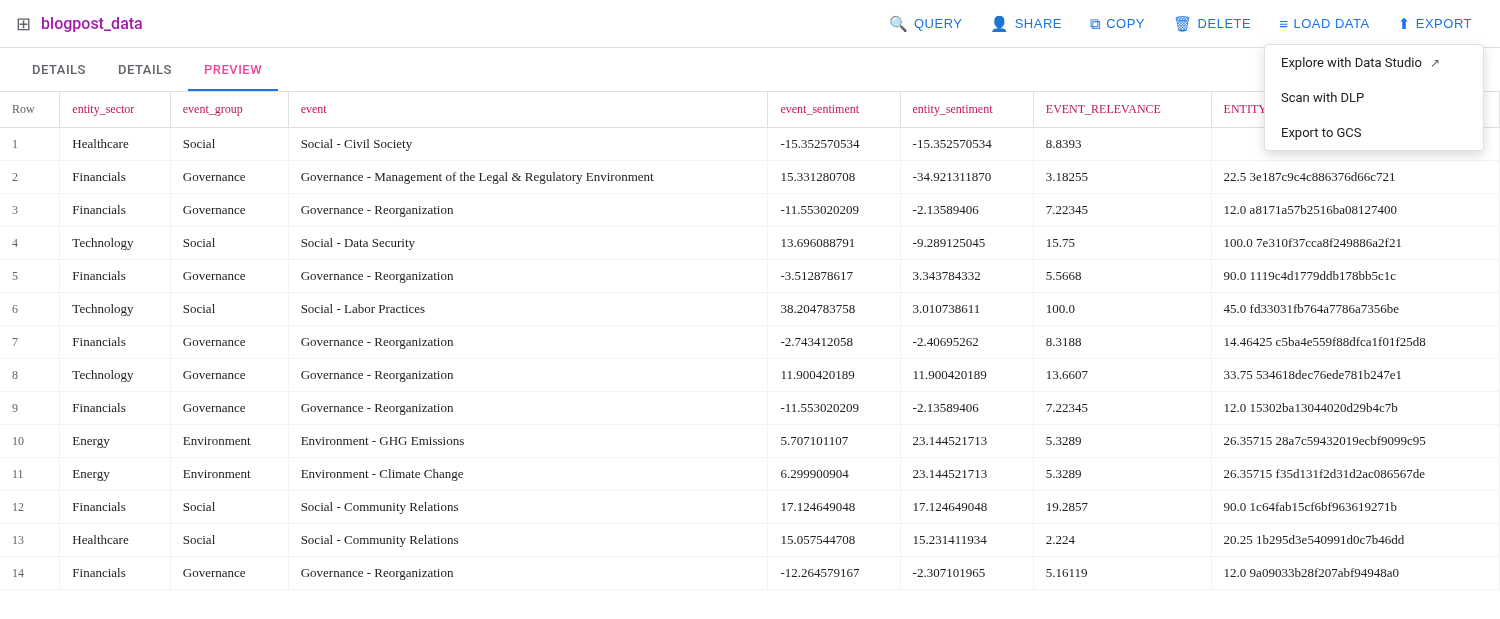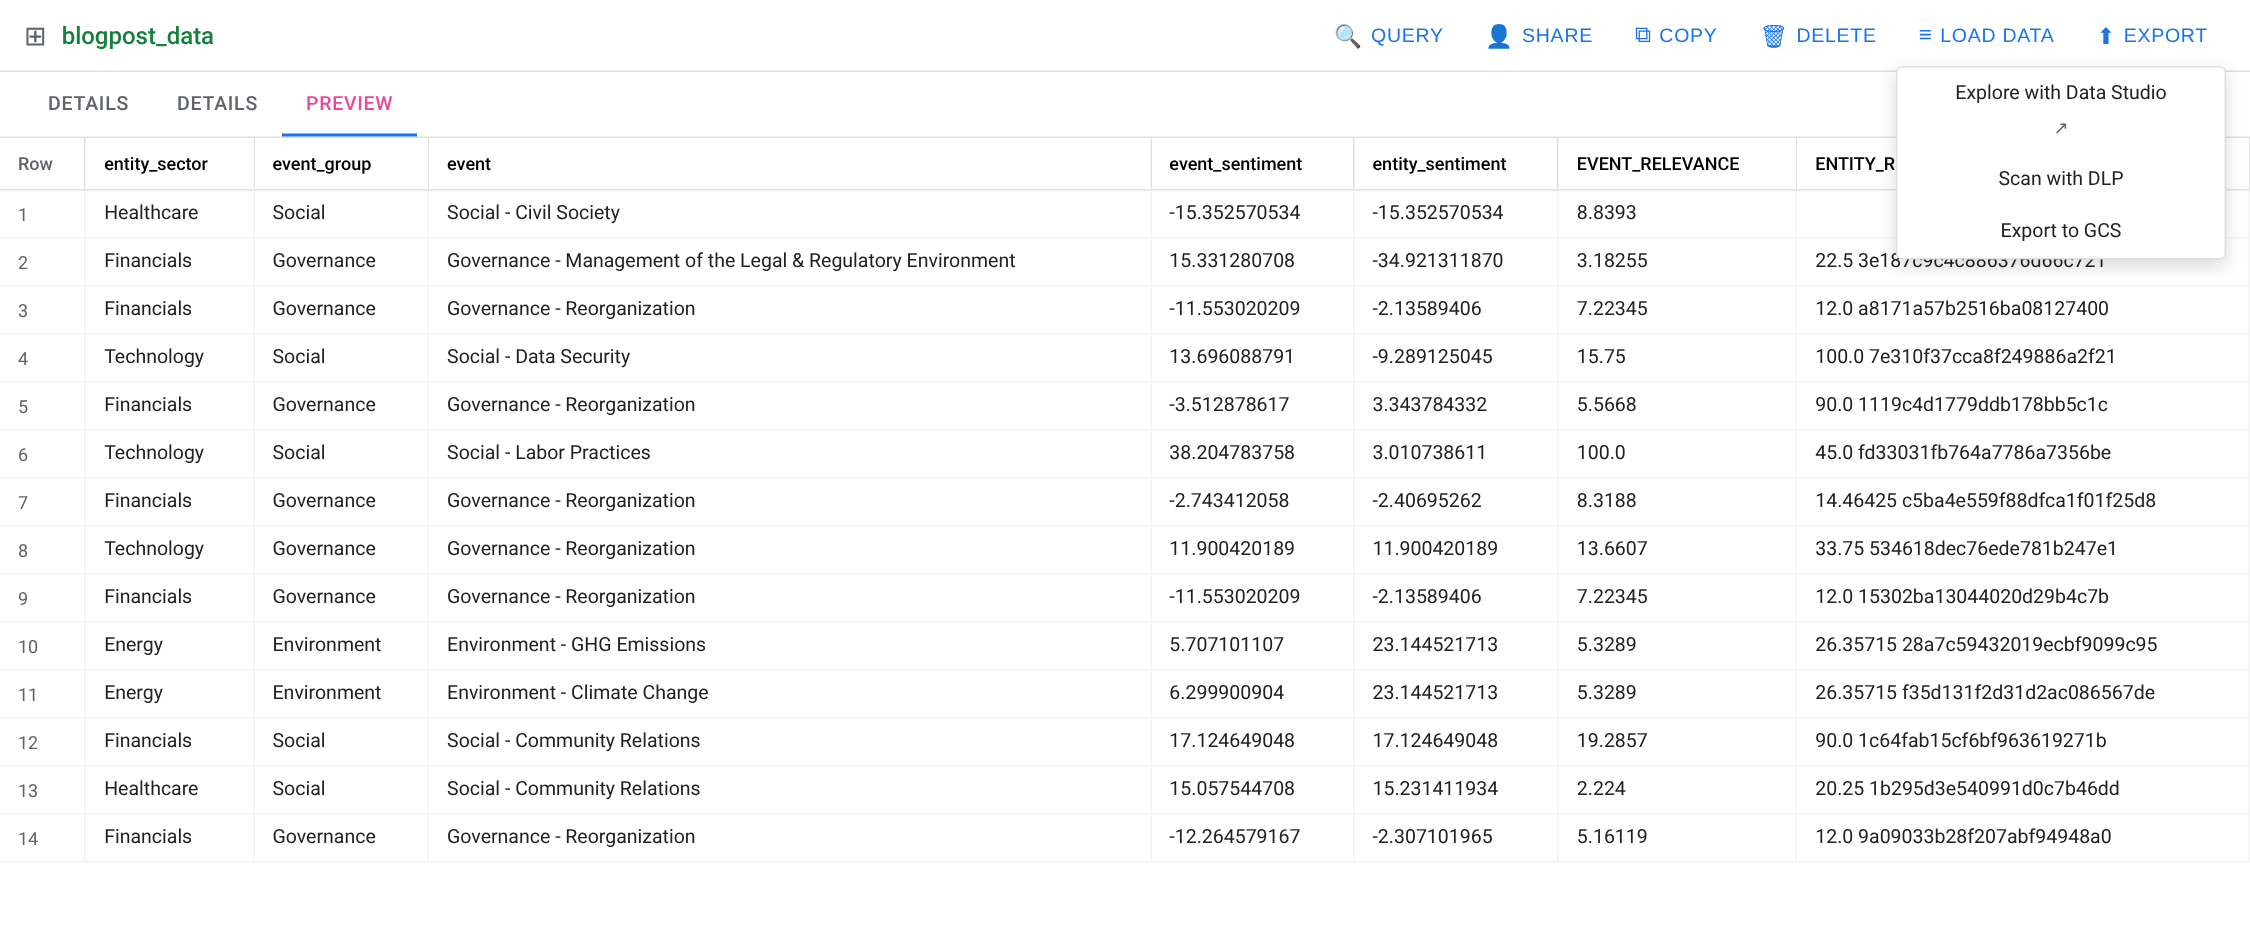--- a/index.html
+++ b/index.html
@@ -20,21 +20,21 @@
       gap: 10px;
       flex: 1;
     }
     .header-icon {
       color: #5f6368;
       font-size: 18px;
     }
     .header-title {
       font-size: 16px;
       font-weight: 500;
-      color: #15803d;
+      color: #a21caf;
     }
     .header-actions {
       display: flex;
       align-items: center;
       gap: 4px;
     }
     .header-btn {
       display: flex;
       align-items: center;
       gap: 5px;
@@ -70,35 +70,36 @@
     }
     .tab.active {
       color: #ec4899;
       border-bottom: 2px solid #1a73e8;
     }
 
     
     .table-container {
       overflow: auto;
       height: calc(100vh - 92px);
+      font-family: Liberation Serif, serif;
     }
     table {
       width: 100%;
       border-collapse: collapse;
       font-size: 13px;
     }
     thead tr {
       background: #fff;
       border-bottom: 1px solid #e0e0e0;
     }
     th {
       padding: 10px 12px;
       text-align: left;
       font-weight: 500;
-      color: #000000;
+      color: #be185d;
       font-size: 12px;
       white-space: nowrap;
       border-right: 1px solid #e0e0e0;
       position: sticky;
       top: 0;
       background: #fff;
       z-index: 1;
     }
     th:first-child { color: #5f6368; min-width: 40px; }
     td {
@@ -124,21 +125,20 @@
     }
     .dropdown-item {
       display: flex;
       align-items: center;
       gap: 8px;
       padding: 10px 16px;
       font-size: 13px;
       color: #202124;
       cursor: pointer;
       white-space: nowrap;
-      flex-direction: column;
     }
     .dropdown-item .ext-icon { font-size: 12px; color: #5f6368; }
   </style>
 </head>
 <body>
 
 <div class="header">
   <div class="header-title-area">
     <span class="header-icon">⊞</span>
     <span class="header-title">blogpost_data</span>

